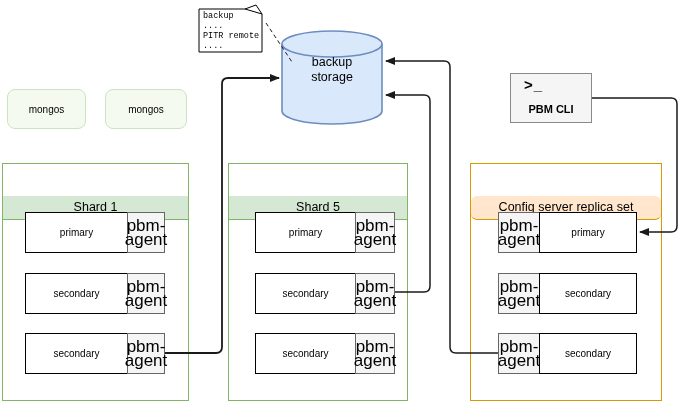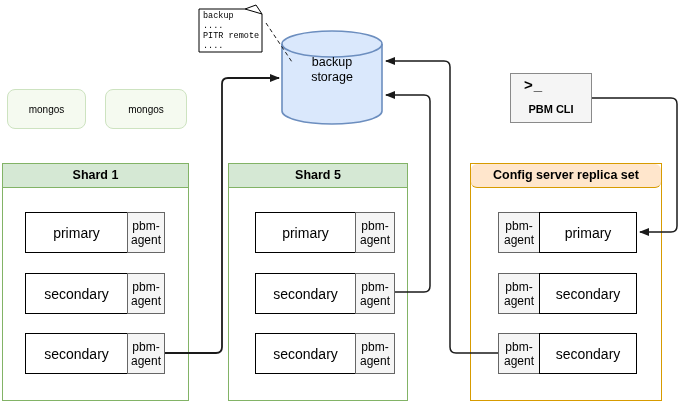--- a/index.html
+++ b/index.html
@@ -27,35 +27,35 @@
 
   
   .pbmcli{position:absolute;left:510px;top:73px;width:82px;height:50px;background:#f5f5f5;
     border:1px solid #8a8a8a;box-sizing:border-box;}
   .pbmcli .prompt{position:absolute;left:13px;top:2px;font-weight:bold;font-size:15px;letter-spacing:1px;}
   .pbmcli .cli-label{position:absolute;left:0;bottom:7px;width:100%;text-align:center;
     font-weight:bold;font-size:11px;}
 
   
   .cluster{position:absolute;top:163px;height:238px;box-sizing:border-box;background:#fff;}
-  .cluster .cl-header{height:23px;line-height:23px;text-align:center;font-weight:bold;font-size:12.5px;}
+  .cluster .cl-header{height:23px;line-height:23px;text-align:center;font-weight:normal;font-size:12.5px;margin-top:32px;}
   .cluster.green{border:1px solid #82b366;}
   .cluster.green .cl-header{background:#d5e8d4;border-bottom:1px solid #82b366;}
   .cluster.orange{border:1px solid #d79b00;}
   .cluster.orange .cl-header{background:#ffe6cc;border-bottom:1px solid #d79b00;border-radius:6px;}
   .cl-shard1{left:2px;width:187px;}
   .cl-shard2{left:228px;width:180px;}
   .cl-config{left:470px;width:192px;}
 
   
   .nodebox{position:absolute;height:41px;box-sizing:border-box;background:#fff;border:1px solid #000;
-    display:flex;align-items:center;justify-content:center;font-size:14px;z-index:2;}
+    display:flex;align-items:center;justify-content:center;font-size:10px;z-index:2;}
   .agentbox{position:absolute;height:41px;box-sizing:border-box;background:#f5f5f5;border:1px solid #666;
-    display:flex;align-items:center;text-align:center;
-    font-size:12px;line-height:14px;padding:0 2px;z-index:2;}
+    display:flex;align-items:center;justify-content:center;text-align:center;
+    font-size:17px;line-height:14px;padding:0 2px;z-index:2;}
   .r1{top:212px;} .r2{top:273px;} .r3{top:333px;}
   
   .s1-node{left:25px;width:103px;} .s1-agent{left:127px;width:38px;}
   
   .s2-node{left:255px;width:101px;} .s2-agent{left:355px;width:40px;}
   
   .cf-agent{left:498px;width:42px;} .cf-node{left:539px;width:98px;}
 
   .connectors{position:absolute;left:0;top:0;z-index:3;pointer-events:none;}
 </style>

